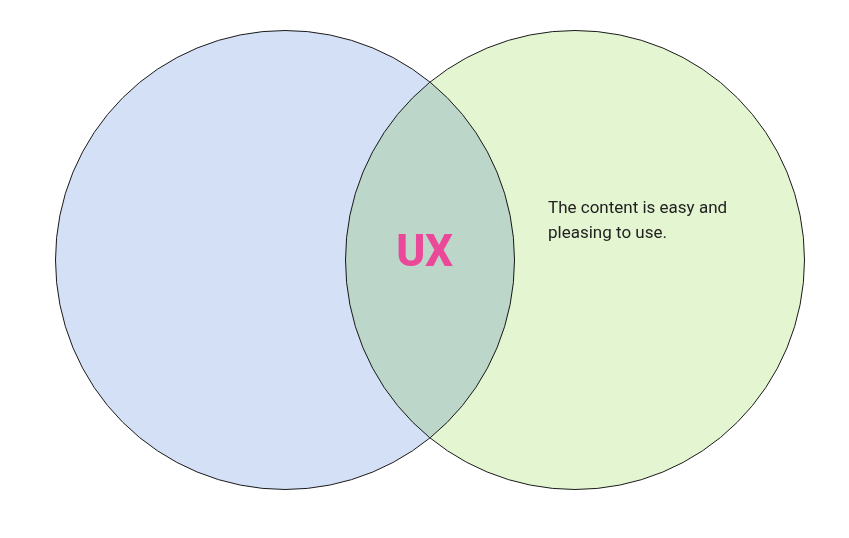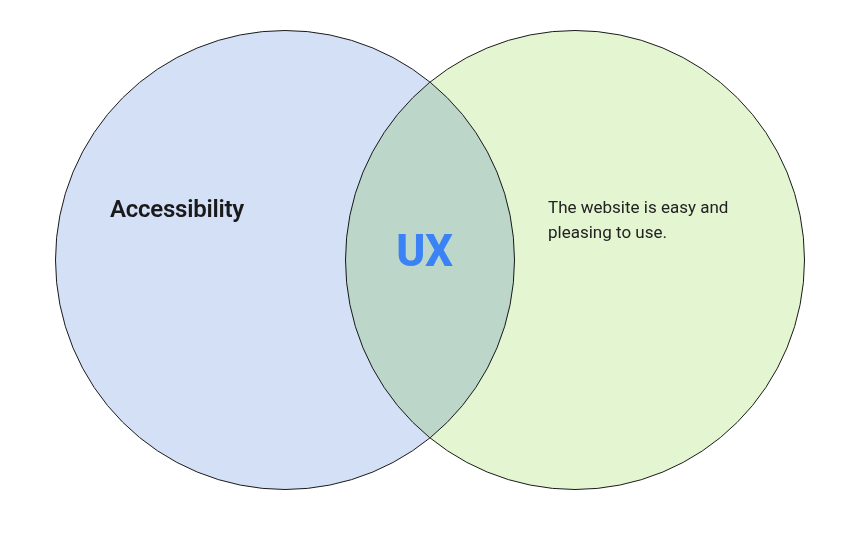--- a/index.html
+++ b/index.html
@@ -64,35 +64,34 @@
       line-height: 1.45;
     }
     .center-label {
       position: absolute;
       left: 0;
       right: 0;
       top: 225px;
       text-align: center;
       font-size: 44px;
       font-weight: 800;
-      color: #3b82f6;
+      color: #ec4899;
       letter-spacing: -0.01em;
     }
   </style>
 </head>
 <body>
 
 <div class="venn-container">
 
   <div class="circle circle-left"></div>
   <div class="circle circle-right"></div>
 
   <div class="label-block label-left">
-    <div class="label-title">Accessibility</div>
   </div>
 
   <div class="center-label">UX</div>
 
   <div class="label-block label-right">
-    <div class="label-desc">The website is easy and pleasing to use.</div>
+    <div class="label-desc">The content is easy and pleasing to use.</div>
   </div>
 
 </div>
 
 </body></html>

